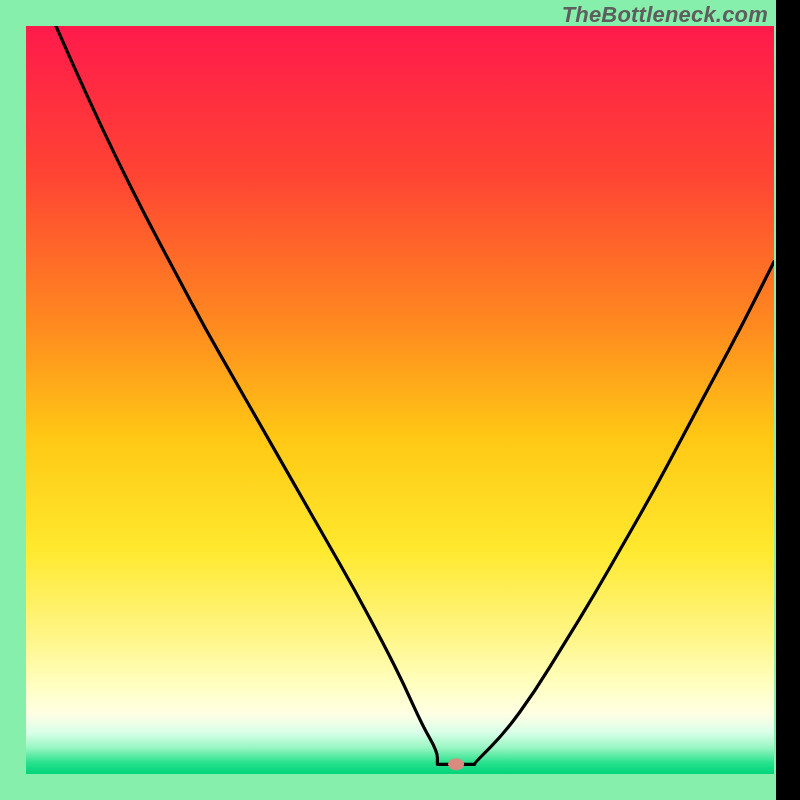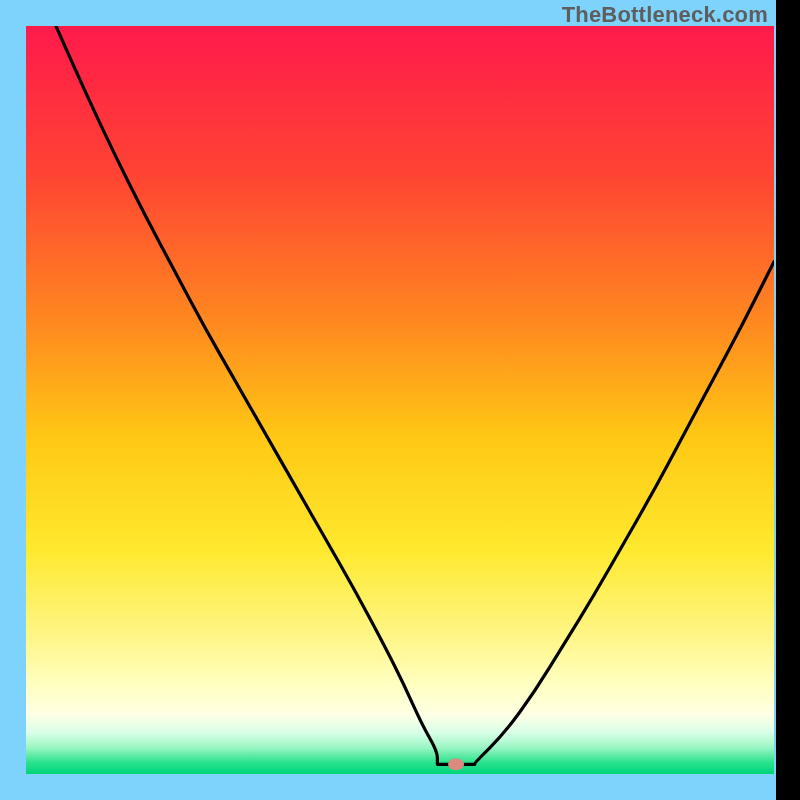--- a/index.html
+++ b/index.html
@@ -1,21 +1,22 @@
 <!DOCTYPE html>
 <html><head>
 <meta charset="utf-8">
 <style>
   * { margin: 0; padding: 0; box-sizing: border-box; }
   html, body { width: 800px; height: 800px; overflow: hidden; background: #000; }
   .frame {
     position: relative;
     width: 776px;
     height: 800px;
-    background: #7dd3fc;
+    background: #86efac;
+    font-style: italic;
   }
   .plot {
     position: absolute;
     left: 26px;
     top: 26px;
     width: 748px;
     height: 748px;
   }
   .attribution {
     position: absolute;

